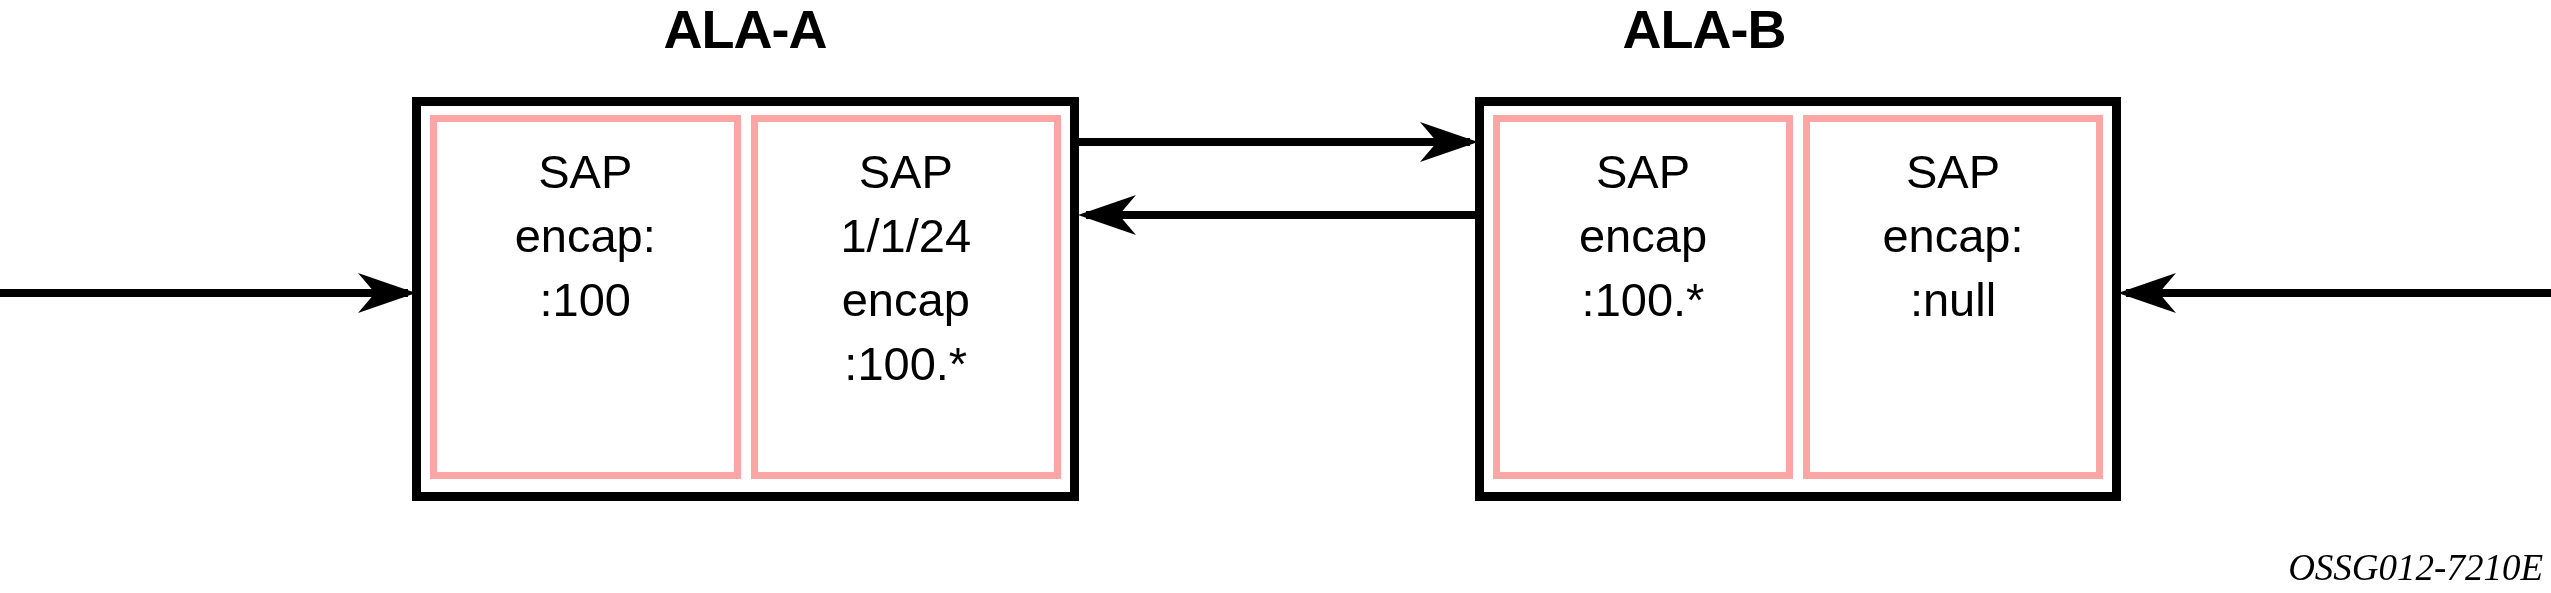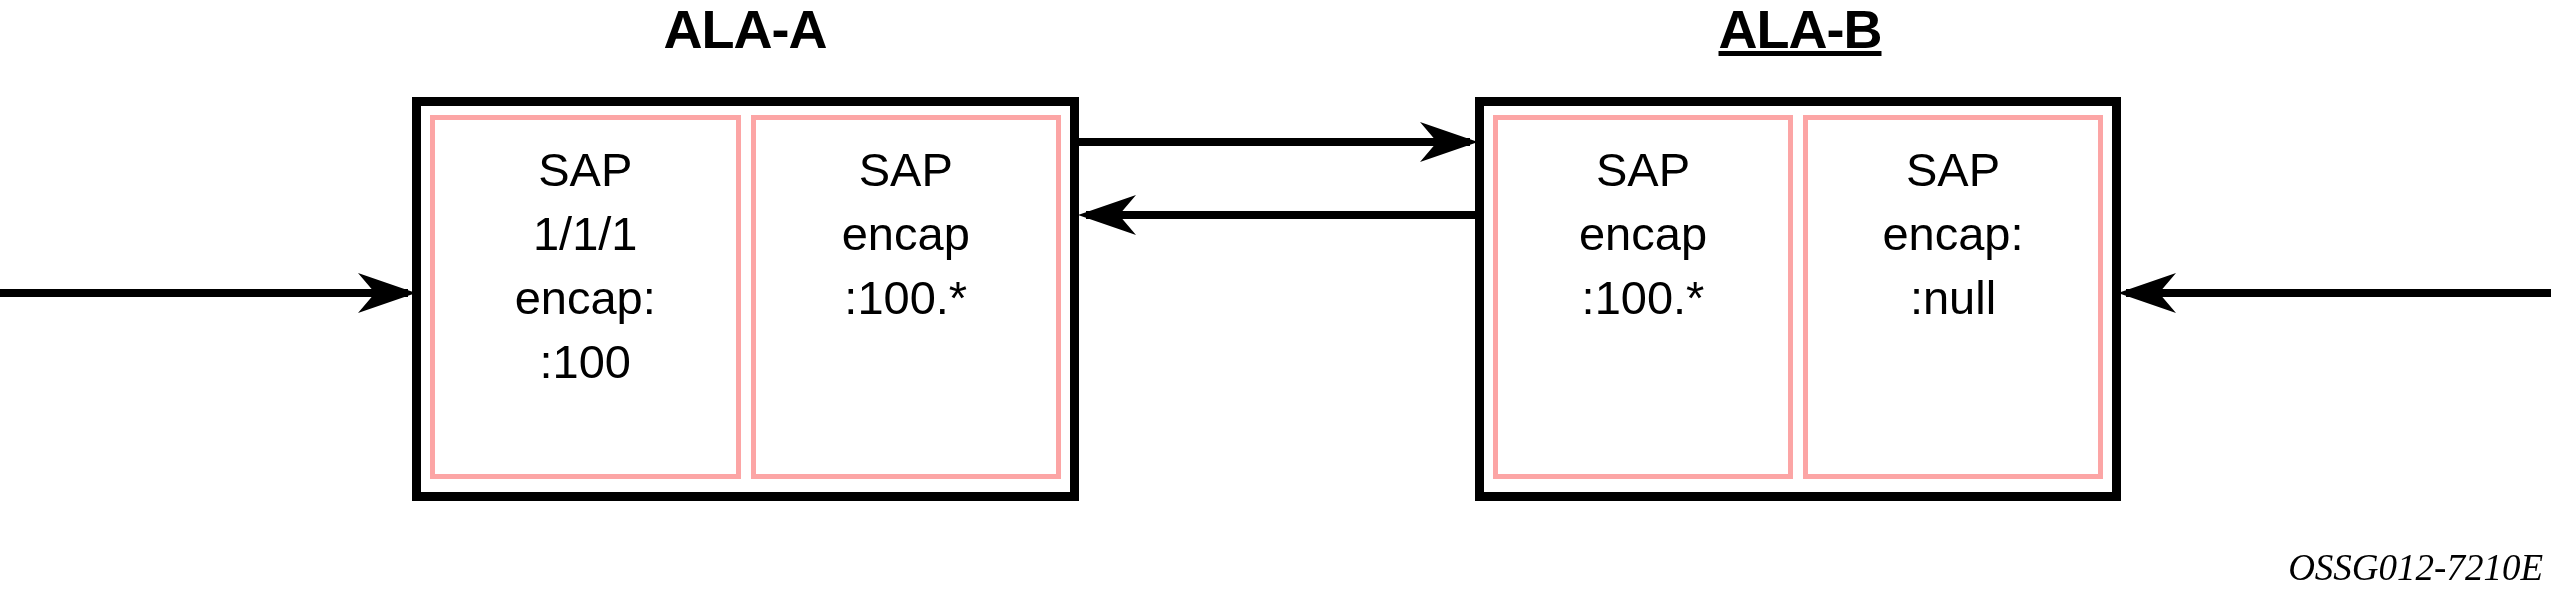--- a/index.html
+++ b/index.html
@@ -25,41 +25,41 @@
     font-family: "Liberation Sans", sans-serif;
     font-weight: bold;
     font-size: 54px;
     line-height: 54px;
     letter-spacing: -1px;
     color: #000000;
     text-align: center;
     white-space: nowrap;
   }
   #title-ala-a { left: 545px; top: 2px; width: 400px; }
-  #title-ala-b { left: 1600px; top: 2px; width: 400px; text-decoration: underline; }
+  #title-ala-b { left: 1504px; top: 2px; width: 400px; }
 
   
   .device-box {
     position: absolute;
     box-sizing: border-box;
     border: 9px solid #000000;
     background: #ffffff;
     display: flex;
     flex-direction: row;
     align-items: stretch;
     padding: 9px 9px 13px 9px;
     gap: 10px;
   }
   #device-ala-a { left: 412px; top: 97px; width: 667px; height: 404px; }
   #device-ala-b { left: 1475px; top: 97px; width: 646px; height: 404px; }
 
   
   .sap-box {
     box-sizing: border-box;
-    border: 5px solid #fca5a5;
+    border: 7px solid #fca5a5;
     background: #ffffff;
     flex: 1 1 0;
     display: flex;
     flex-direction: column;
     align-items: center;
     justify-content: flex-start;
     padding-top: 18px;
   }
   .sap-line {
     font-family: "Liberation Sans", sans-serif;
@@ -98,27 +98,27 @@
 <body>
 
 <div id="canvas">
 
   <div class="device-title" id="title-ala-a">ALA-A</div>
 
   <div class="device-box" id="device-ala-a">
 
     <div class="sap-box">
       <div class="sap-line">SAP</div>
-      <div class="sap-line">1/1/1</div>
       <div class="sap-line">encap:</div>
       <div class="sap-line">:100</div>
     </div>
 
     <div class="sap-box">
       <div class="sap-line">SAP</div>
+      <div class="sap-line">1/1/24</div>
       <div class="sap-line">encap</div>
       <div class="sap-line">:100.*</div>
     </div>
   </div>
 
   <div class="device-title" id="title-ala-b">ALA-B</div>
 
   <div class="device-box" id="device-ala-b">
 
     <div class="sap-box">

